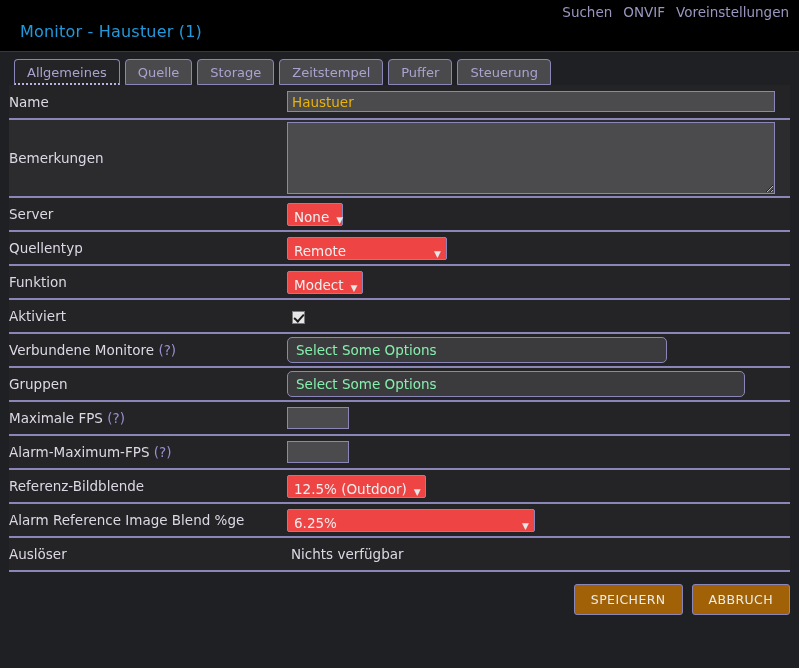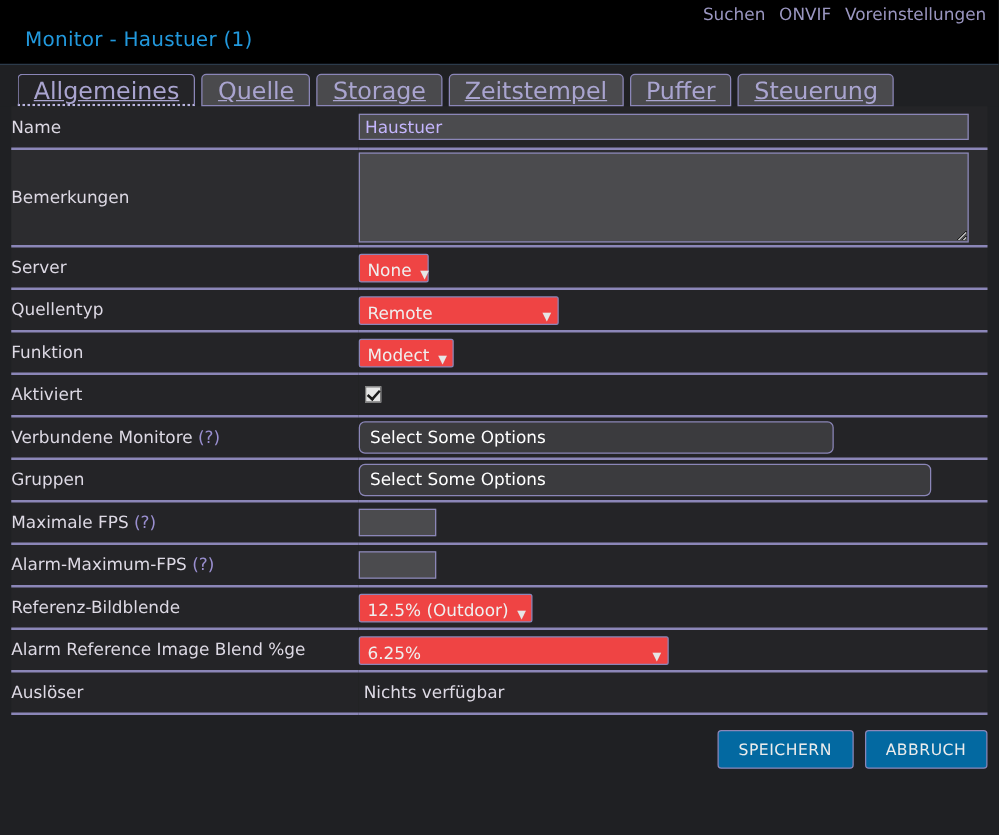--- a/index.html
+++ b/index.html
@@ -45,25 +45,24 @@
     gap: 5px;
     background: #1f2023;
     height: 33px;
   }
   .tab {
     padding: 5px 12px 5px 12px;
     border: 1px solid #8b86b8;
     border-radius: 4px 4px 0 0;
     background: #4a4a4d;
     color: #a9a4cf;
-    font-size: 19px;
+    font-size: 13px;
     line-height: 16px;
     cursor: pointer;
     white-space: nowrap;
-    text-decoration: underline;
   }
   .tab.active {
     background: #242427;
     color: #a9a4cf;
     border-bottom: 2px dotted #b9b4e0;
   }
 
   
   .formwrap { padding: 0 9px; }
   table.form {
@@ -90,21 +89,21 @@
   }
   .help { color: #9a8fd0; cursor: pointer; }
 
   tr.tall td { height: 78px; background: #2c2c2f; vertical-align: middle; }
   tr.tall td.lbl { background: #2c2c2f; }
 
   
   input.txt {
     background: #4b4b4e;
     border: 1px solid #8b86b8;
-    color: #c4b5fd;
+    color: #eab308;
     font-family: "DejaVu Sans", sans-serif;
     font-size: 13.5px;
     padding: 2px 4px;
     height: 21px;
     outline: none;
   }
   input.name-input { width: 488px; }
   input.fps { width: 70px; height: 22px; }
   input.fps2 { width: 62px; height: 22px; }
 
@@ -142,21 +141,21 @@
   .sel-fn    { width: 76px; }
   .sel-blend { width: 139px; }
   .sel-ablend{ width: 248px; }
 
   .chip {
     display: inline-flex;
     align-items: center;
     background: #3b3b3e;
     border: 1px solid #8b86b8;
     border-radius: 5px;
-    color: #ffffff;
+    color: #86efac;
     font-size: 13.5px;
     height: 26px;
     padding: 0 8px;
     cursor: pointer;
   }
   .chip-mon { width: 380px; }
   .chip-grp { width: 458px; }
 
   .cbox {
     width: 13px; height: 13px;
@@ -181,21 +180,21 @@
   .plain { color: #ddd9e4; font-size: 13.5px; padding-left: 4px; }
 
   
   .footer {
     padding: 12px 9px 0 0;
     display: flex;
     justify-content: flex-end;
     gap: 9px;
   }
   .btn {
-    background: #0369a1;
+    background: #a16207;
     border: 1px solid #8b86b8;
     border-radius: 3px;
     color: #ececec;
     font-size: 12.5px;
     letter-spacing: 0.4px;
     padding: 7px 16px;
     cursor: pointer;
     font-family: "DejaVu Sans", sans-serif;
   }
 </style>

